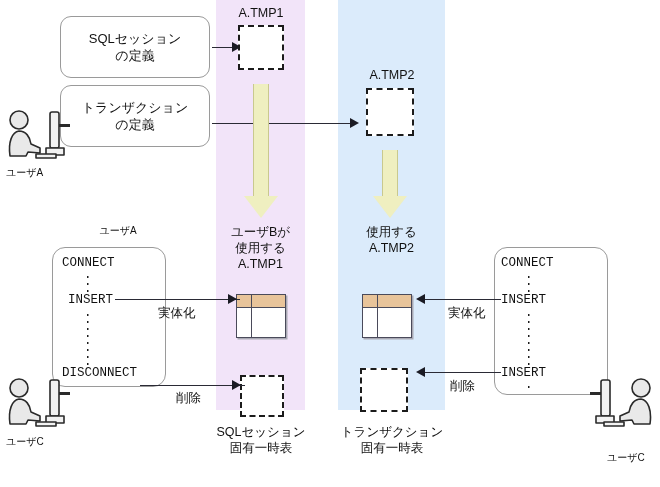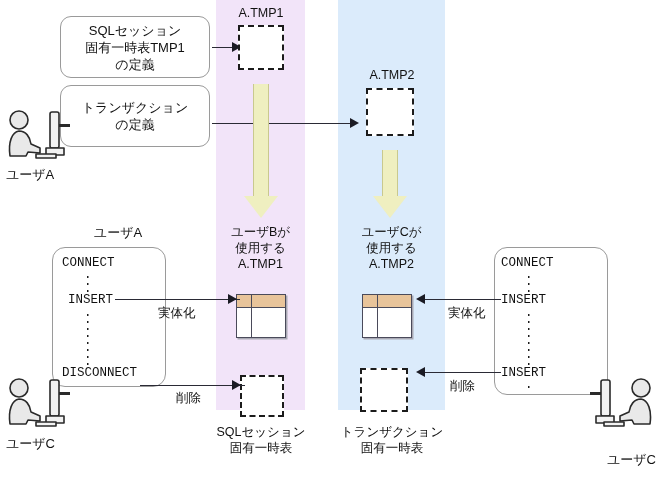--- a/index.html
+++ b/index.html
@@ -110,21 +110,21 @@
     box-sizing:border-box;
   }
   .fatarrow .head{
     position:absolute;left:0;width:0;height:0;
     border-left:17px solid transparent;
     border-right:17px solid transparent;
     border-top:22px solid #efefc0;
   }
 
   .person{position:absolute;}
-  .caption{position:absolute;font-size:13px;color:#111;white-space:nowrap;}
+  .caption{position:absolute;font-size:10px;color:#111;white-space:nowrap;}
   .boxcap{position:absolute;font-size:12.5px;color:#111;white-space:nowrap;text-align:center;}
   .midlabel{
     position:absolute;font-size:12.5px;color:#111;white-space:nowrap;
   }
   .usinglabel{
     position:absolute;font-size:12.5px;color:#111;line-height:16px;text-align:center;
   }
   .tblcap{
     position:absolute;font-size:12.5px;color:#111;line-height:16px;text-align:center;
   }
@@ -132,21 +132,20 @@
 </head>
 <body>
 
 <div id="diagram">
 
   <div class="band band-session"></div>
   <div class="band band-txn"></div>
 
   <div class="callout" style="left:60px;top:16px;width:150px;height:62px;">
     <span>SQLセッション</span>
-    <span>固有一時表TMP1</span>
     <span>の定義</span>
   </div>
 
   <div class="callout" style="left:60px;top:85px;width:150px;height:62px;">
     <span>トランザクション</span>
     <span>の定義</span>
   </div>
 
   <div class="hline" style="left:212px;top:47px;width:22px;"></div>
   <div class="arrowR" style="left:232px;top:42px;"></div>
@@ -170,21 +169,20 @@
     <div class="head" style="top:46px;"></div>
   </div>
 
   <div class="usinglabel" style="left:216px;top:224px;width:89px;">
     <div>ユーザBが</div>
     <div>使用する</div>
     <div>A.TMP1</div>
   </div>
 
   <div class="usinglabel" style="left:338px;top:224px;width:107px;">
-    <div>ユーザCが</div>
     <div>使用する</div>
     <div>A.TMP2</div>
   </div>
 
   <div class="tbl" style="left:236px;top:294px;width:50px;height:44px;">
     <div class="hdr"></div>
     <div class="vdiv" style="left:14px;"></div>
   </div>
 
   <div class="tbl" style="left:362px;top:294px;width:50px;height:44px;">

